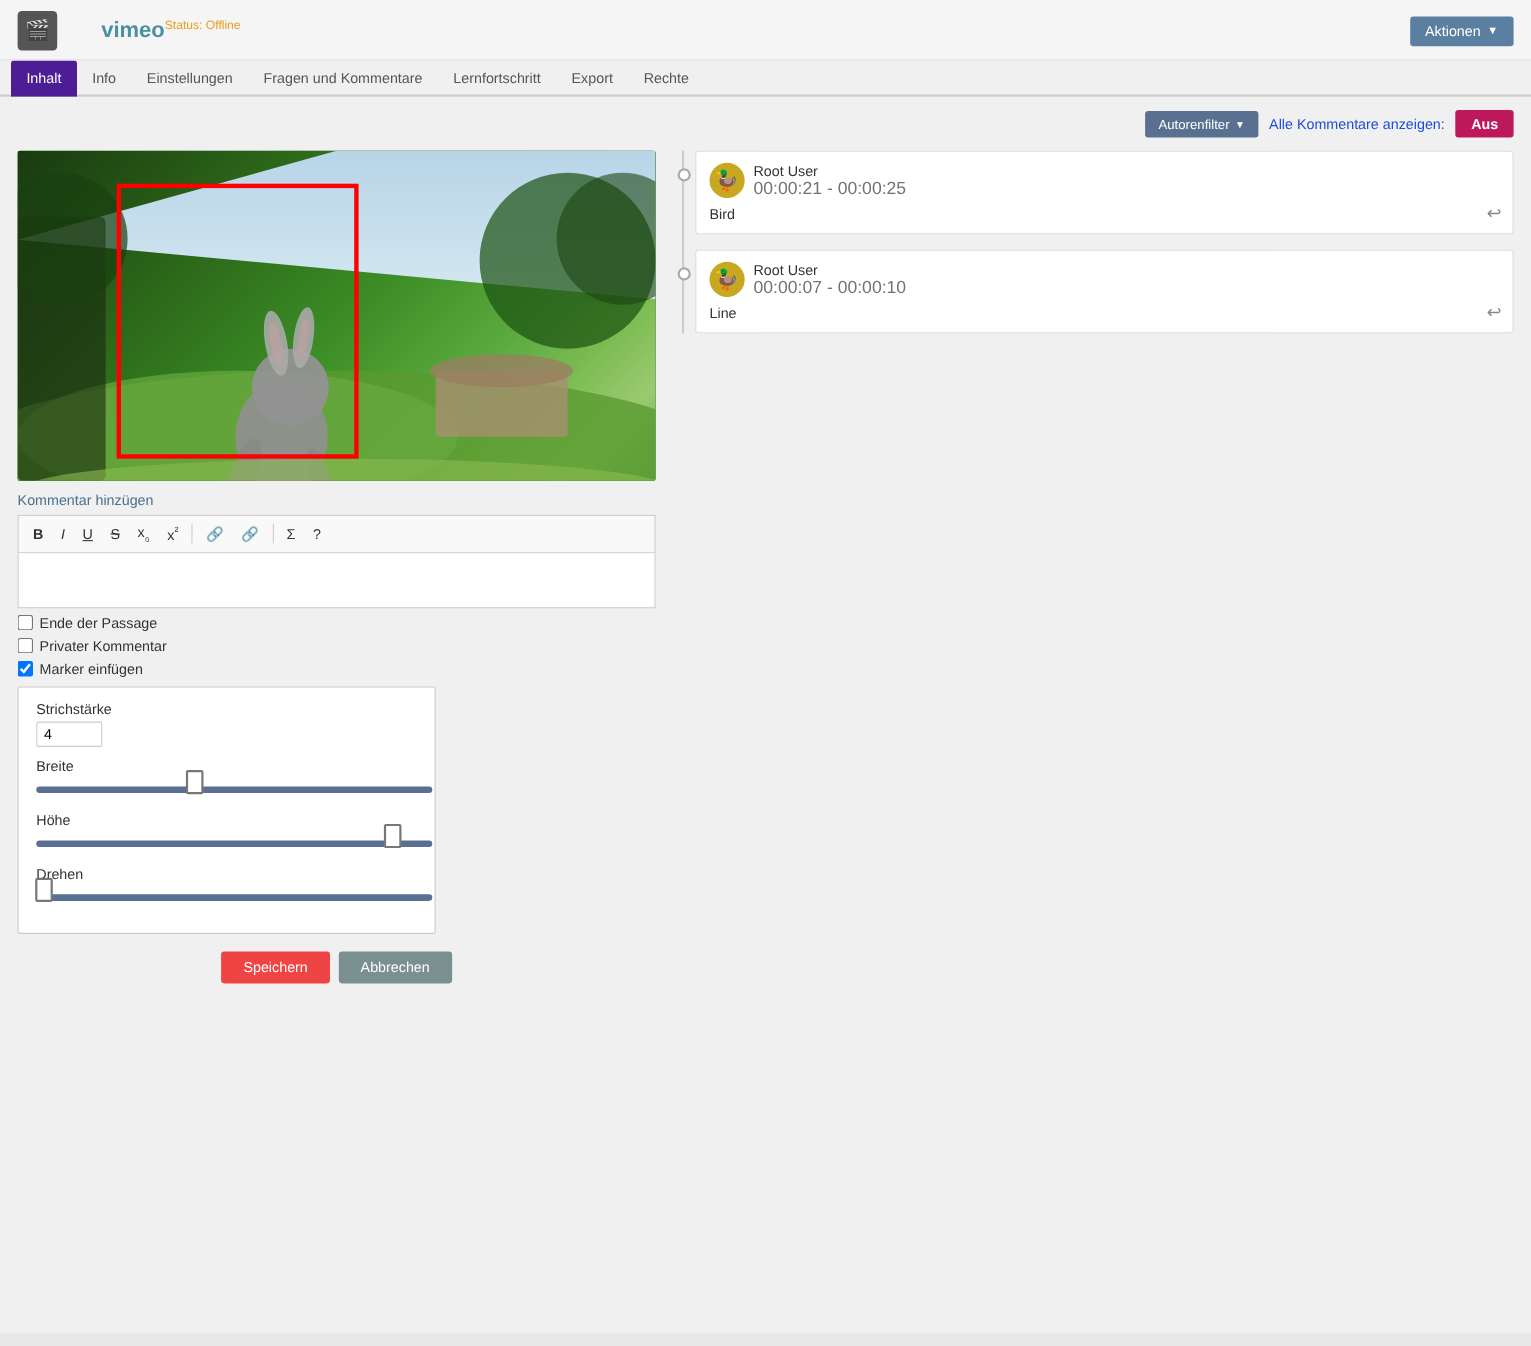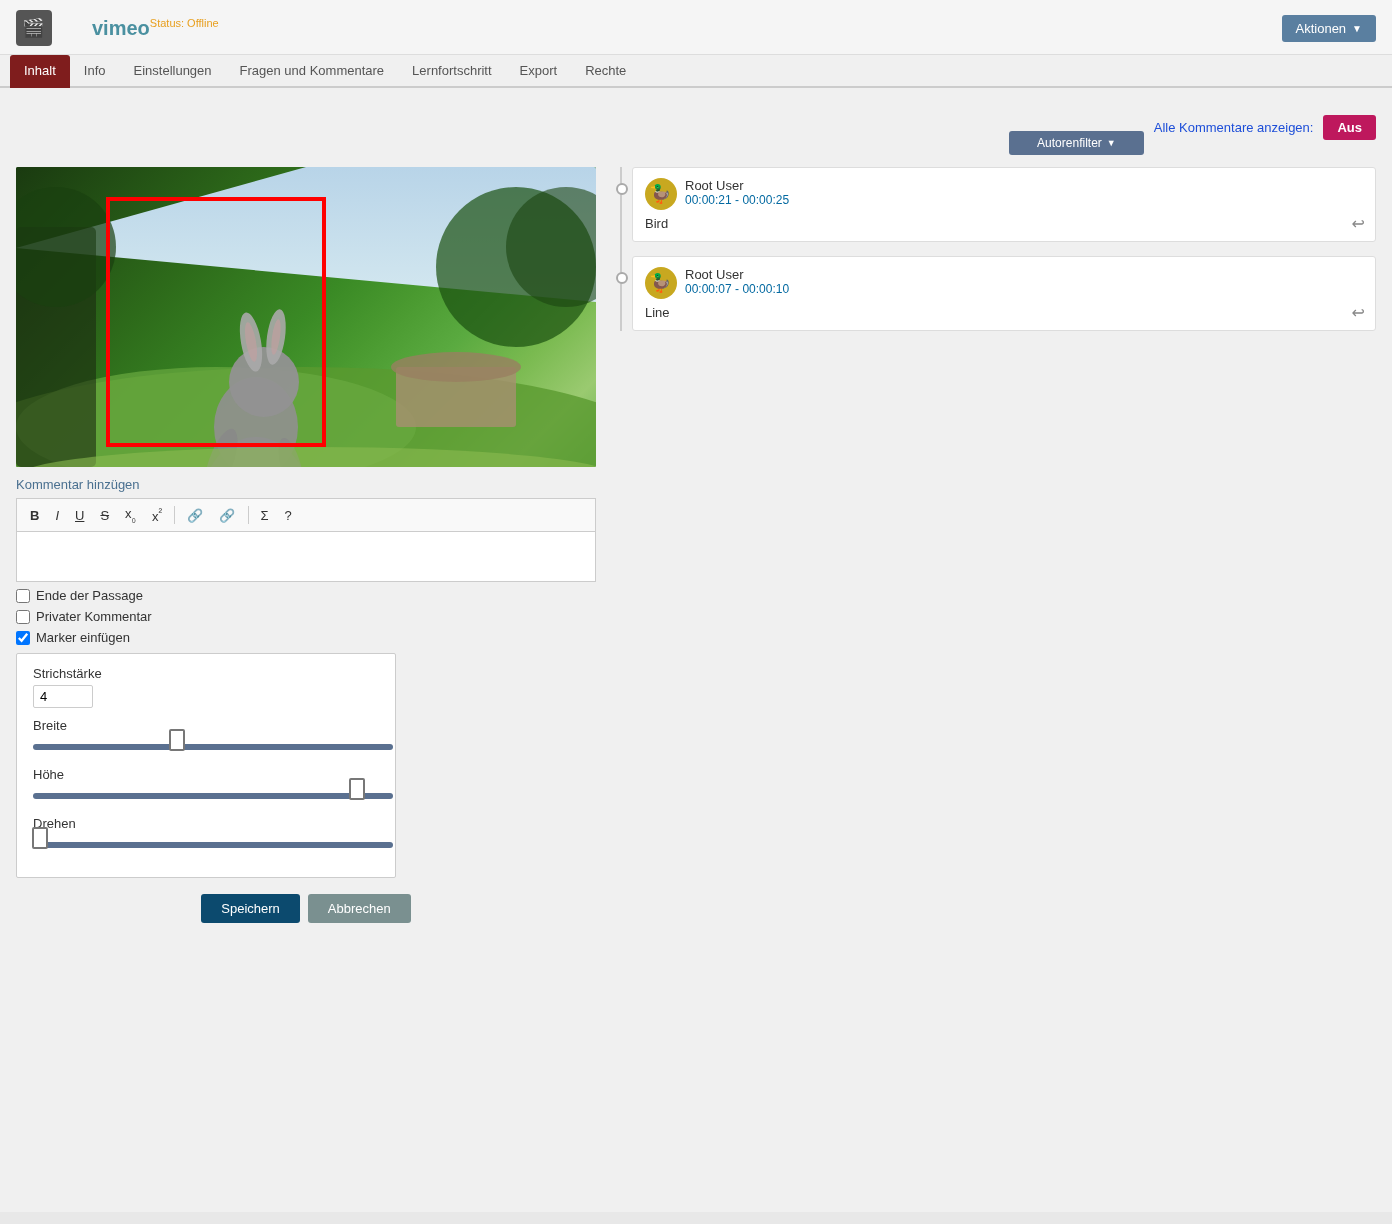--- a/index.html
+++ b/index.html
@@ -53,21 +53,21 @@
       padding: 8px 14px;
       cursor: pointer;
       font-size: 13px;
       color: #555;
       border: none;
       background: none;
       border-bottom: 2px solid transparent;
       margin-bottom: -2px;
     }
     .nav-tab.active {
-      background: #7f1d1d;
+      background: #4c1d95;
       color: white;
       border-radius: 3px 3px 0 0;
     }
 
     
     .main-content {
       background: #f0f0f0;
       padding: 12px 16px;
       min-height: calc(100vh - 100px);
     }
@@ -77,25 +77,25 @@
       display: flex;
       justify-content: flex-end;
       align-items: center;
       gap: 10px;
       margin-bottom: 12px;
     }
     .btn-autorenfilter {
       background: #5a7090;
       color: white;
       border: none;
-      padding: 5px 28px;
+      padding: 5px 12px;
       border-radius: 3px;
       cursor: pointer;
       font-size: 12px;
-      display: flex; align-items: center; gap: 5px; margin-top: 31px;
+      display: flex; align-items: center; gap: 5px;
     }
     .btn-autorenfilter:after { content: '▼'; font-size: 9px; }
     .alle-kommentare-label { font-size: 13px; color: #1d4ed8; }
     .btn-aus {
       background: #be185d;
       color: white;
       border: none;
       padding: 5px 14px;
       border-radius: 3px;
       cursor: pointer;
@@ -215,21 +215,21 @@
     }
 
     
     .action-buttons {
       display: flex;
       gap: 8px;
       justify-content: center;
       margin-top: 16px;
     }
     .btn-speichern {
-      background: #0c4a6e;
+      background: #ef4444;
       color: white;
       border: none;
       padding: 7px 20px;
       border-radius: 3px;
       cursor: pointer;
       font-size: 13px;
     }
     .btn-abbrechen {
       background: #7a9090;
       color: white;
@@ -290,21 +290,21 @@
       width: 32px; height: 32px;
       background: #c8a820;
       border-radius: 50%;
       display: flex; align-items: center; justify-content: center;
       flex-shrink: 0;
       overflow: hidden;
     }
     .avatar-emoji { font-size: 18px; }
     .comment-meta { flex: 1; }
     .comment-username { font-weight: normal; font-size: 13px; color: #333; }
-    .comment-time { font-size: 12px; color: #0369a1; }
+    .comment-time { font-size: 16px; color: #737373; }
     .comment-text { font-size: 13px; color: #333; margin-top: 6px; }
     .comment-reply {
       position: absolute;
       right: 10px;
       bottom: 8px;
       color: #888;
       font-size: 16px;
       cursor: pointer;
     }
 

